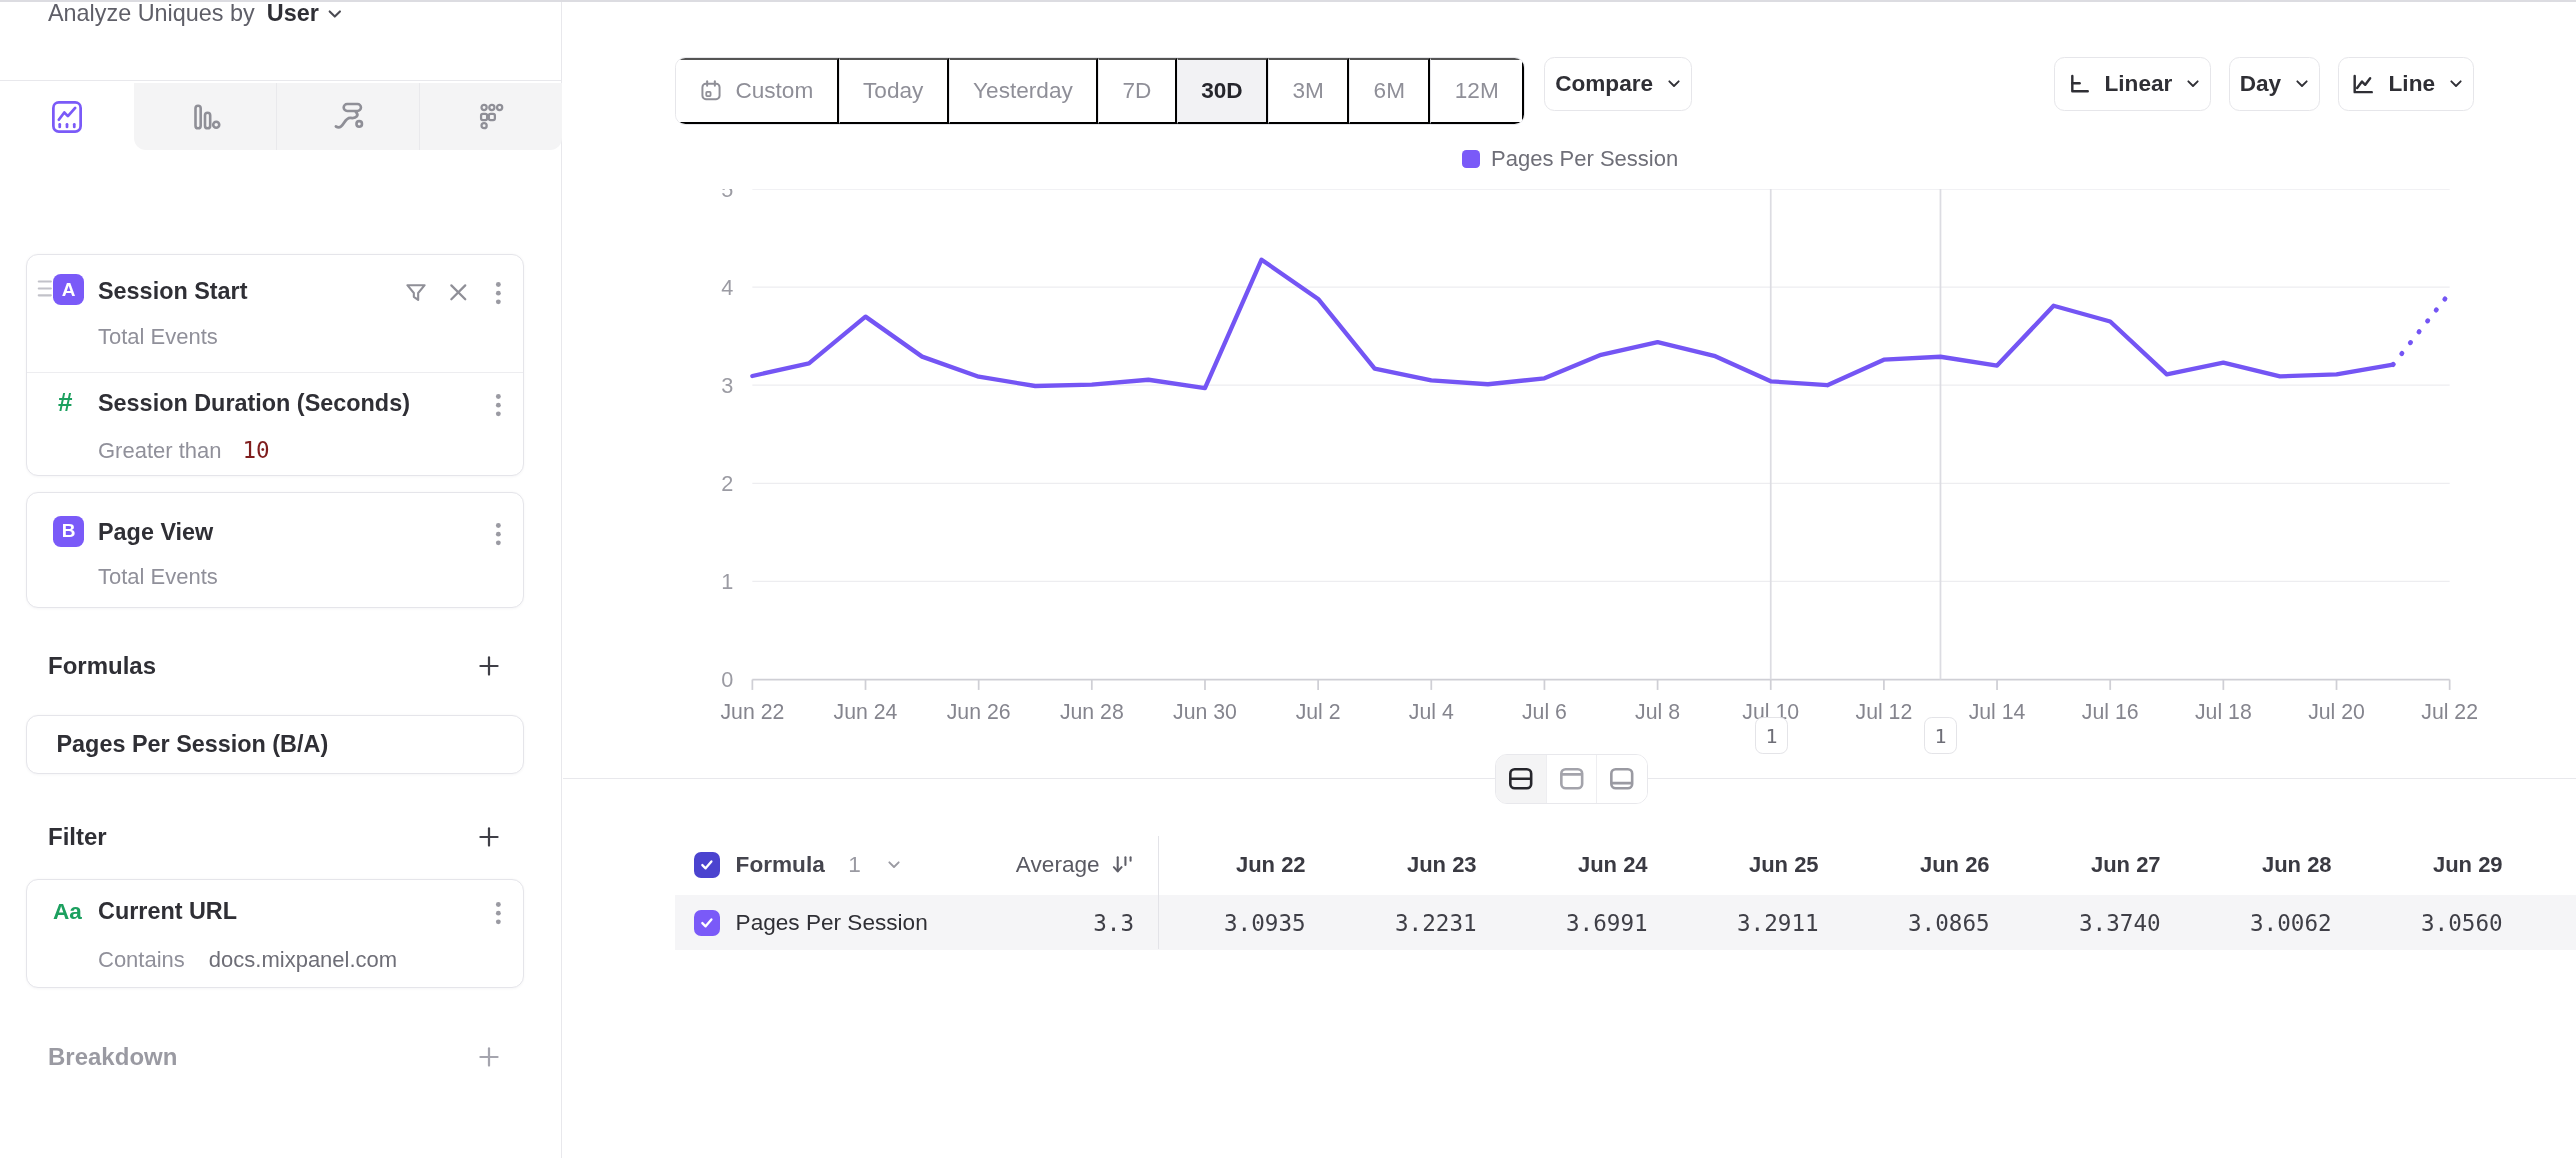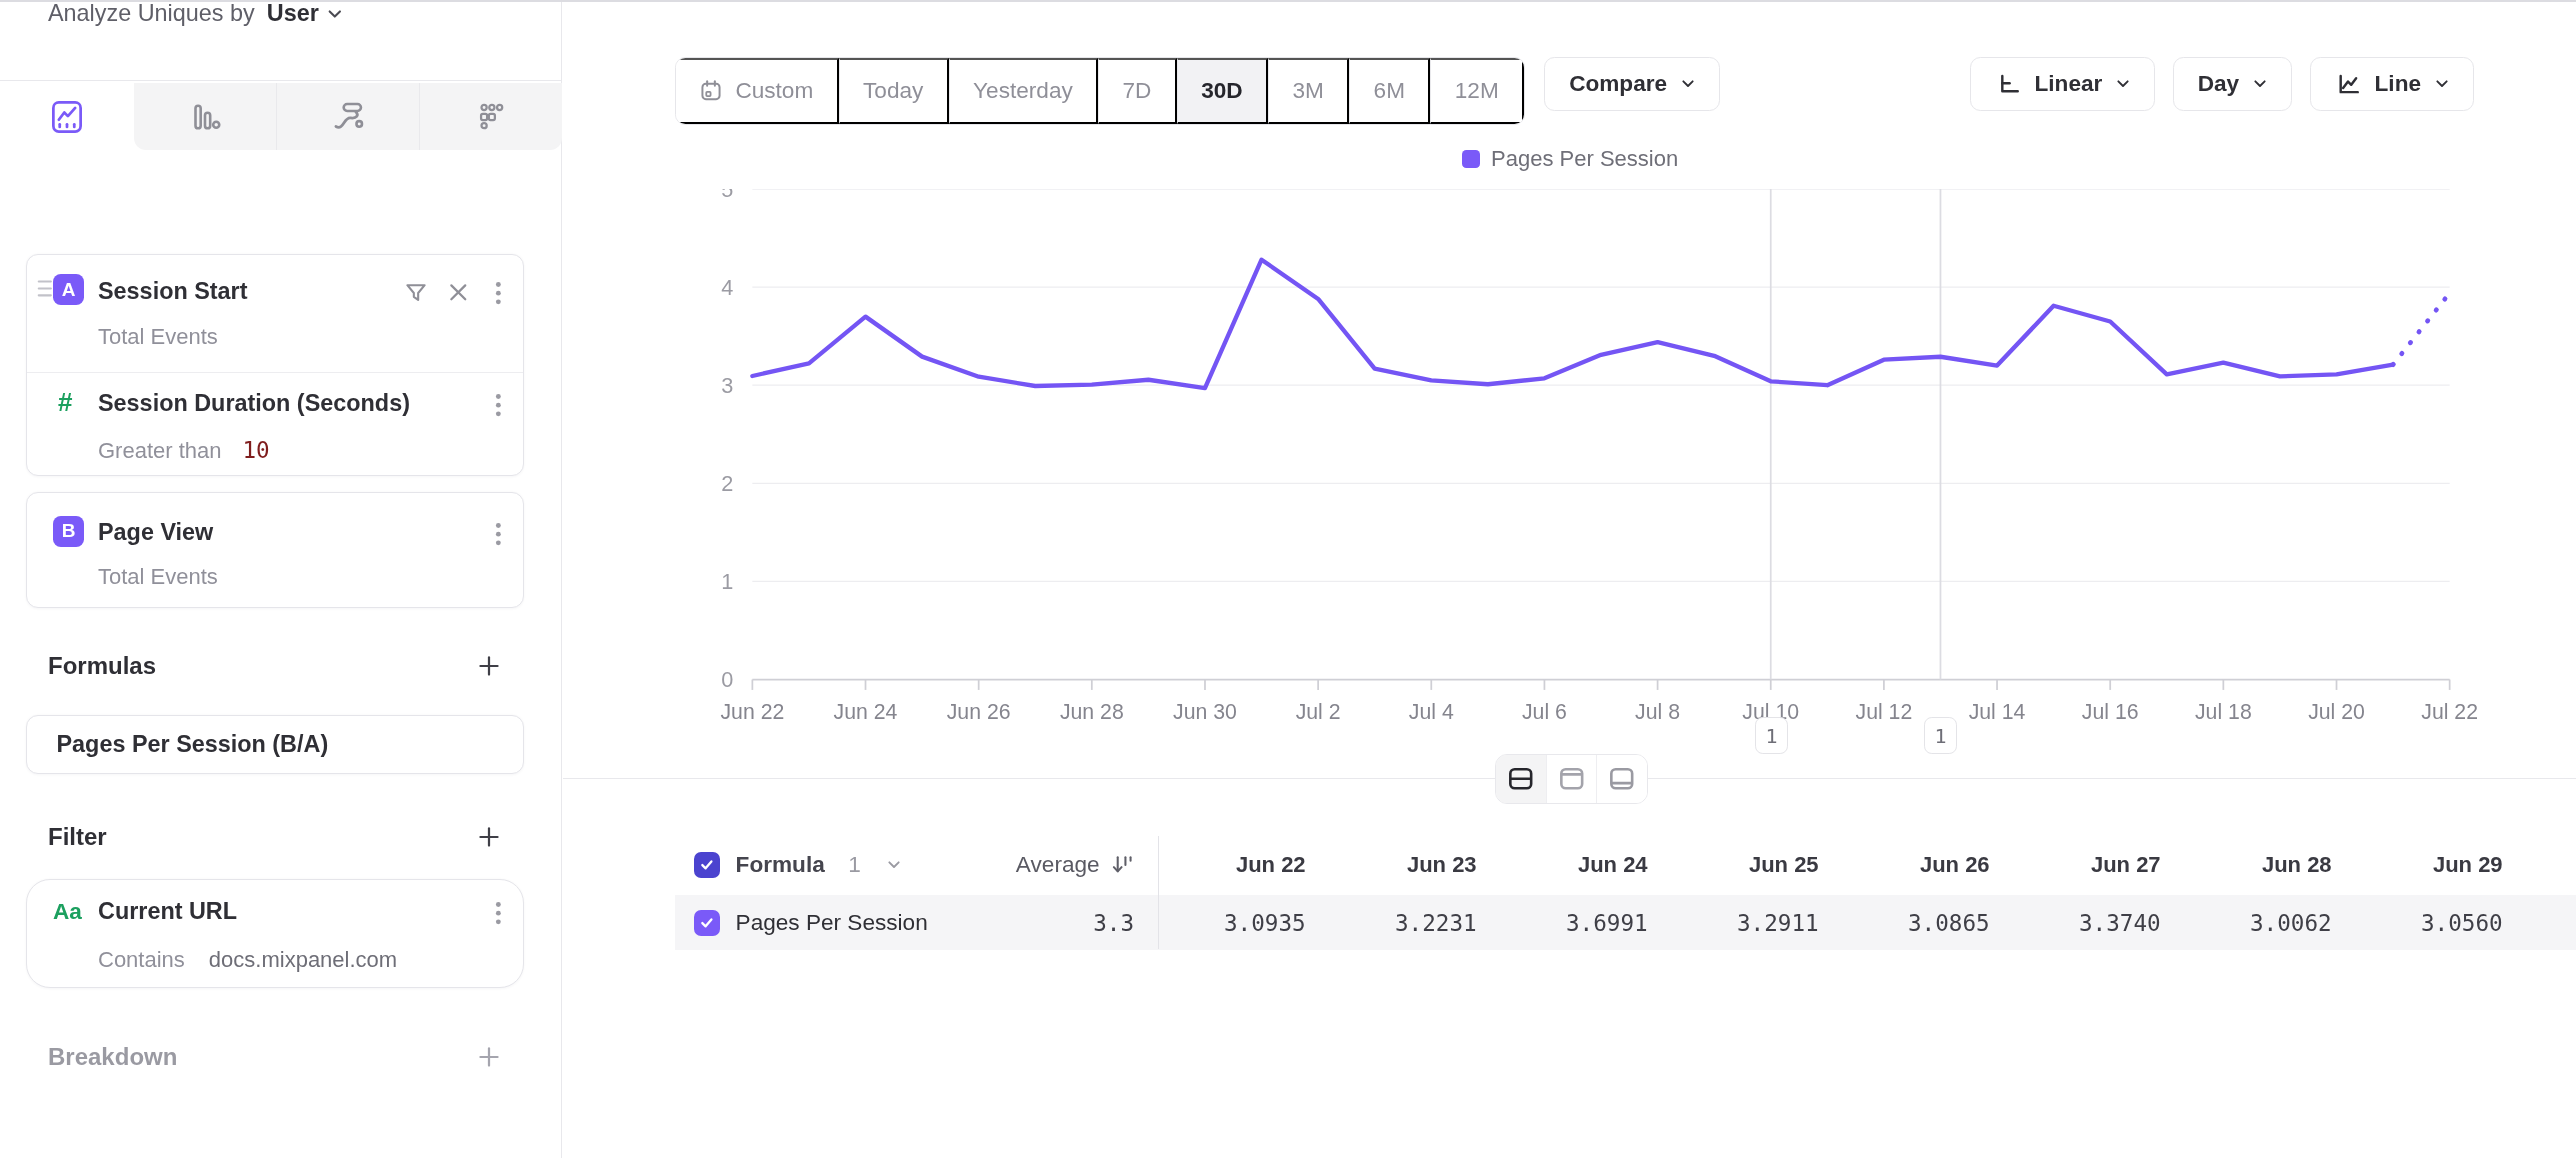--- a/index.html
+++ b/index.html
@@ -39,21 +39,21 @@
   .mono { font-family:"DejaVu Sans Mono", monospace; }
 
   
   .main { position:absolute; left:563px; top:0; right:0; bottom:0; background:#fff; }
 
   .controls-left { position:absolute; left:112px; top:57px; height:68px; display:flex; gap:19px;justify-content:center; }
   .seg { display:flex; border:1.3px solid #e6e6ea; border-radius:10.4px; background:#fff; overflow:hidden; }
   .seg-item { display:flex; align-items:center; gap:12px; padding:0 23.4px; font-size:22.6px; color:#8f8f98; border-left:1.3px solid #e9e9ec; background:#fff; cursor:pointer; white-space:nowrap; }
   .seg-item:first-child { border-left:none; }
   .seg-item.active { background:#f2f2f4; color:#26262c; font-weight:700; }
-  .btn { display:flex; align-items:center; gap:14px; height:54px; border:1.3px solid #e6e6ea; border-radius:10.4px; background:#fff; padding:0 24px; font-size:22.6px; font-weight:600; color:#2f2f35; cursor:pointer; font-family:inherit; }
+  .btn { display:flex; align-items:center; gap:14px; height:54px; border:1.3px solid #e6e6ea; border-radius:10.4px; background:#fff; padding:0 10px; font-size:22.6px; font-weight:600; color:#2f2f35; cursor:pointer; font-family:inherit; }
   .controls-right { position:absolute; right:102px; top:57px; display:flex; gap:17.4px; }
 
   .legend { position:absolute; top:146px; left:0; width:2014px; display:flex; justify-content:center; align-items:center; gap:11.3px; font-size:22px; color:#6f6f78; }
   .legend-swatch { width:18px; height:18px; border-radius:4.3px; }
 
   #chart-svg { position:absolute; left:137px; top:189px; }
   #chart-svg text { font-family:"Liberation Sans", sans-serif; }
 
   .annot-badge { position:absolute; top:717px; width:33px; height:37px; border:1.3px solid #e4e4e8; border-radius:7.8px; background:#fff; display:flex; align-items:center; justify-content:center; font-family:"DejaVu Sans Mono", monospace; font-size:20px; color:#6e6e77; cursor:pointer; }
 
@@ -209,21 +209,21 @@
 
   <div class="sec" style="top:819px;">
     <span class="t">Filter</span>
     <button class="iconbtn">
       <svg width="24" height="24" viewBox="0 0 28 28">
           <line x1="14" y1="4" x2="14" y2="24" stroke="#3f3f47" stroke-width="2.6" stroke-linecap="round"></line>
           <line x1="4" y1="14" x2="24" y2="14" stroke="#3f3f47" stroke-width="2.6" stroke-linecap="round"></line>
         </svg>
     </button>
   </div>
-  <div class="card" style="top:879px; height:109px;border-radius:24px;">
+  <div class="card" style="top:879px; height:109px;">
     <div class="glyph-green abs" style="left:26px; top:19px; font-size:22.6px;">Aa</div>
     <div class="cardtitle abs" style="left:71px; top:18px;">Current URL</div>
     <button class="iconbtn abs" style="left:463px; top:16.5px;">
       <svg width="8.7" height="28" viewBox="0 0 10 32">
           <circle cx="5" cy="5" r="2.8" fill="#9a9aa2"></circle>
           <circle cx="5" cy="15" r="2.8" fill="#9a9aa2"></circle>
           <circle cx="5" cy="25" r="2.8" fill="#9a9aa2"></circle>
         </svg>
     </button>
     <div class="abs" style="left:71px; top:67px; display:flex; gap:24px;">

